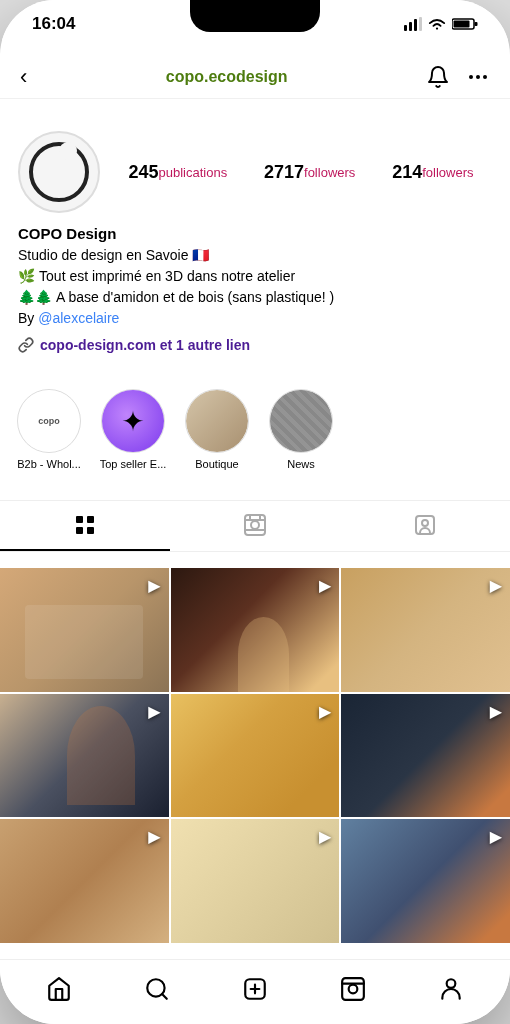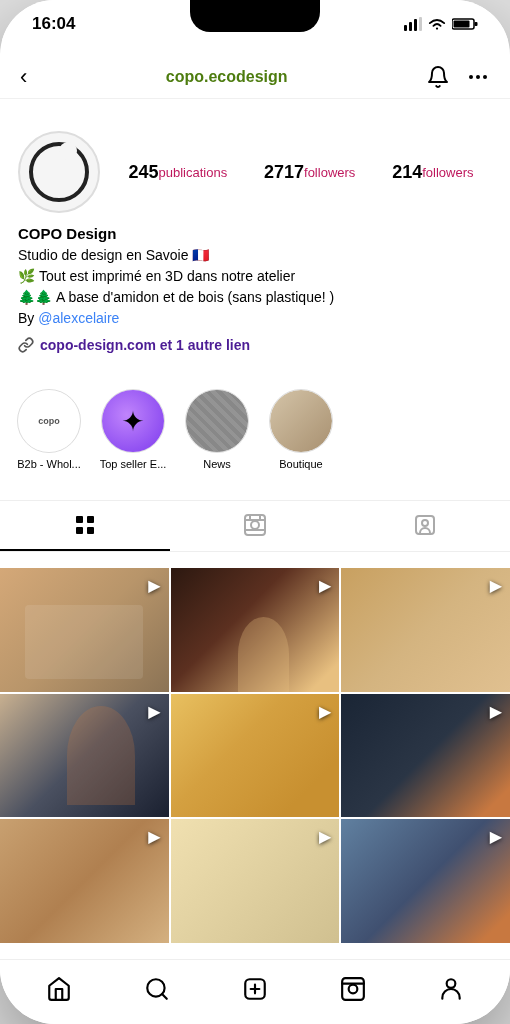--- a/index.html
+++ b/index.html
@@ -433,33 +433,33 @@
         <span class="highlight-label">B2b - Whol...</span>
       </div>
       <div class="highlight-item">
         <div class="highlight-circle">
           <div class="hl-star">✦</div>
         </div>
         <span class="highlight-label">Top seller E...</span>
       </div>
       <div class="highlight-item">
         <div class="highlight-circle">
+          <div class="hl-boutique">
+            <div class="hl-boutique-inner"></div>
+          </div>
+        </div>
+        <span class="highlight-label">Boutique</span>
+      </div>
+      <div class="highlight-item">
+        <div class="highlight-circle">
           <div class="hl-news">
             <div class="hl-news-inner"></div>
           </div>
         </div>
         <span class="highlight-label">News</span>
-      </div>
-      <div class="highlight-item">
-        <div class="highlight-circle">
-          <div class="hl-boutique">
-            <div class="hl-boutique-inner"></div>
-          </div>
-        </div>
-        <span class="highlight-label">Boutique</span>
       </div>
     </div>
   </div>
 
   <div class="tab-bar">
     <div class="tab-item active">
       <svg width="24" height="24" viewBox="0 0 24 24" fill="#000">
         <rect x="3" y="3" width="7" height="7" rx="1"></rect>
           <rect x="14" y="3" width="7" height="7" rx="1"></rect>
         <rect x="3" y="14" width="7" height="7" rx="1"></rect>

